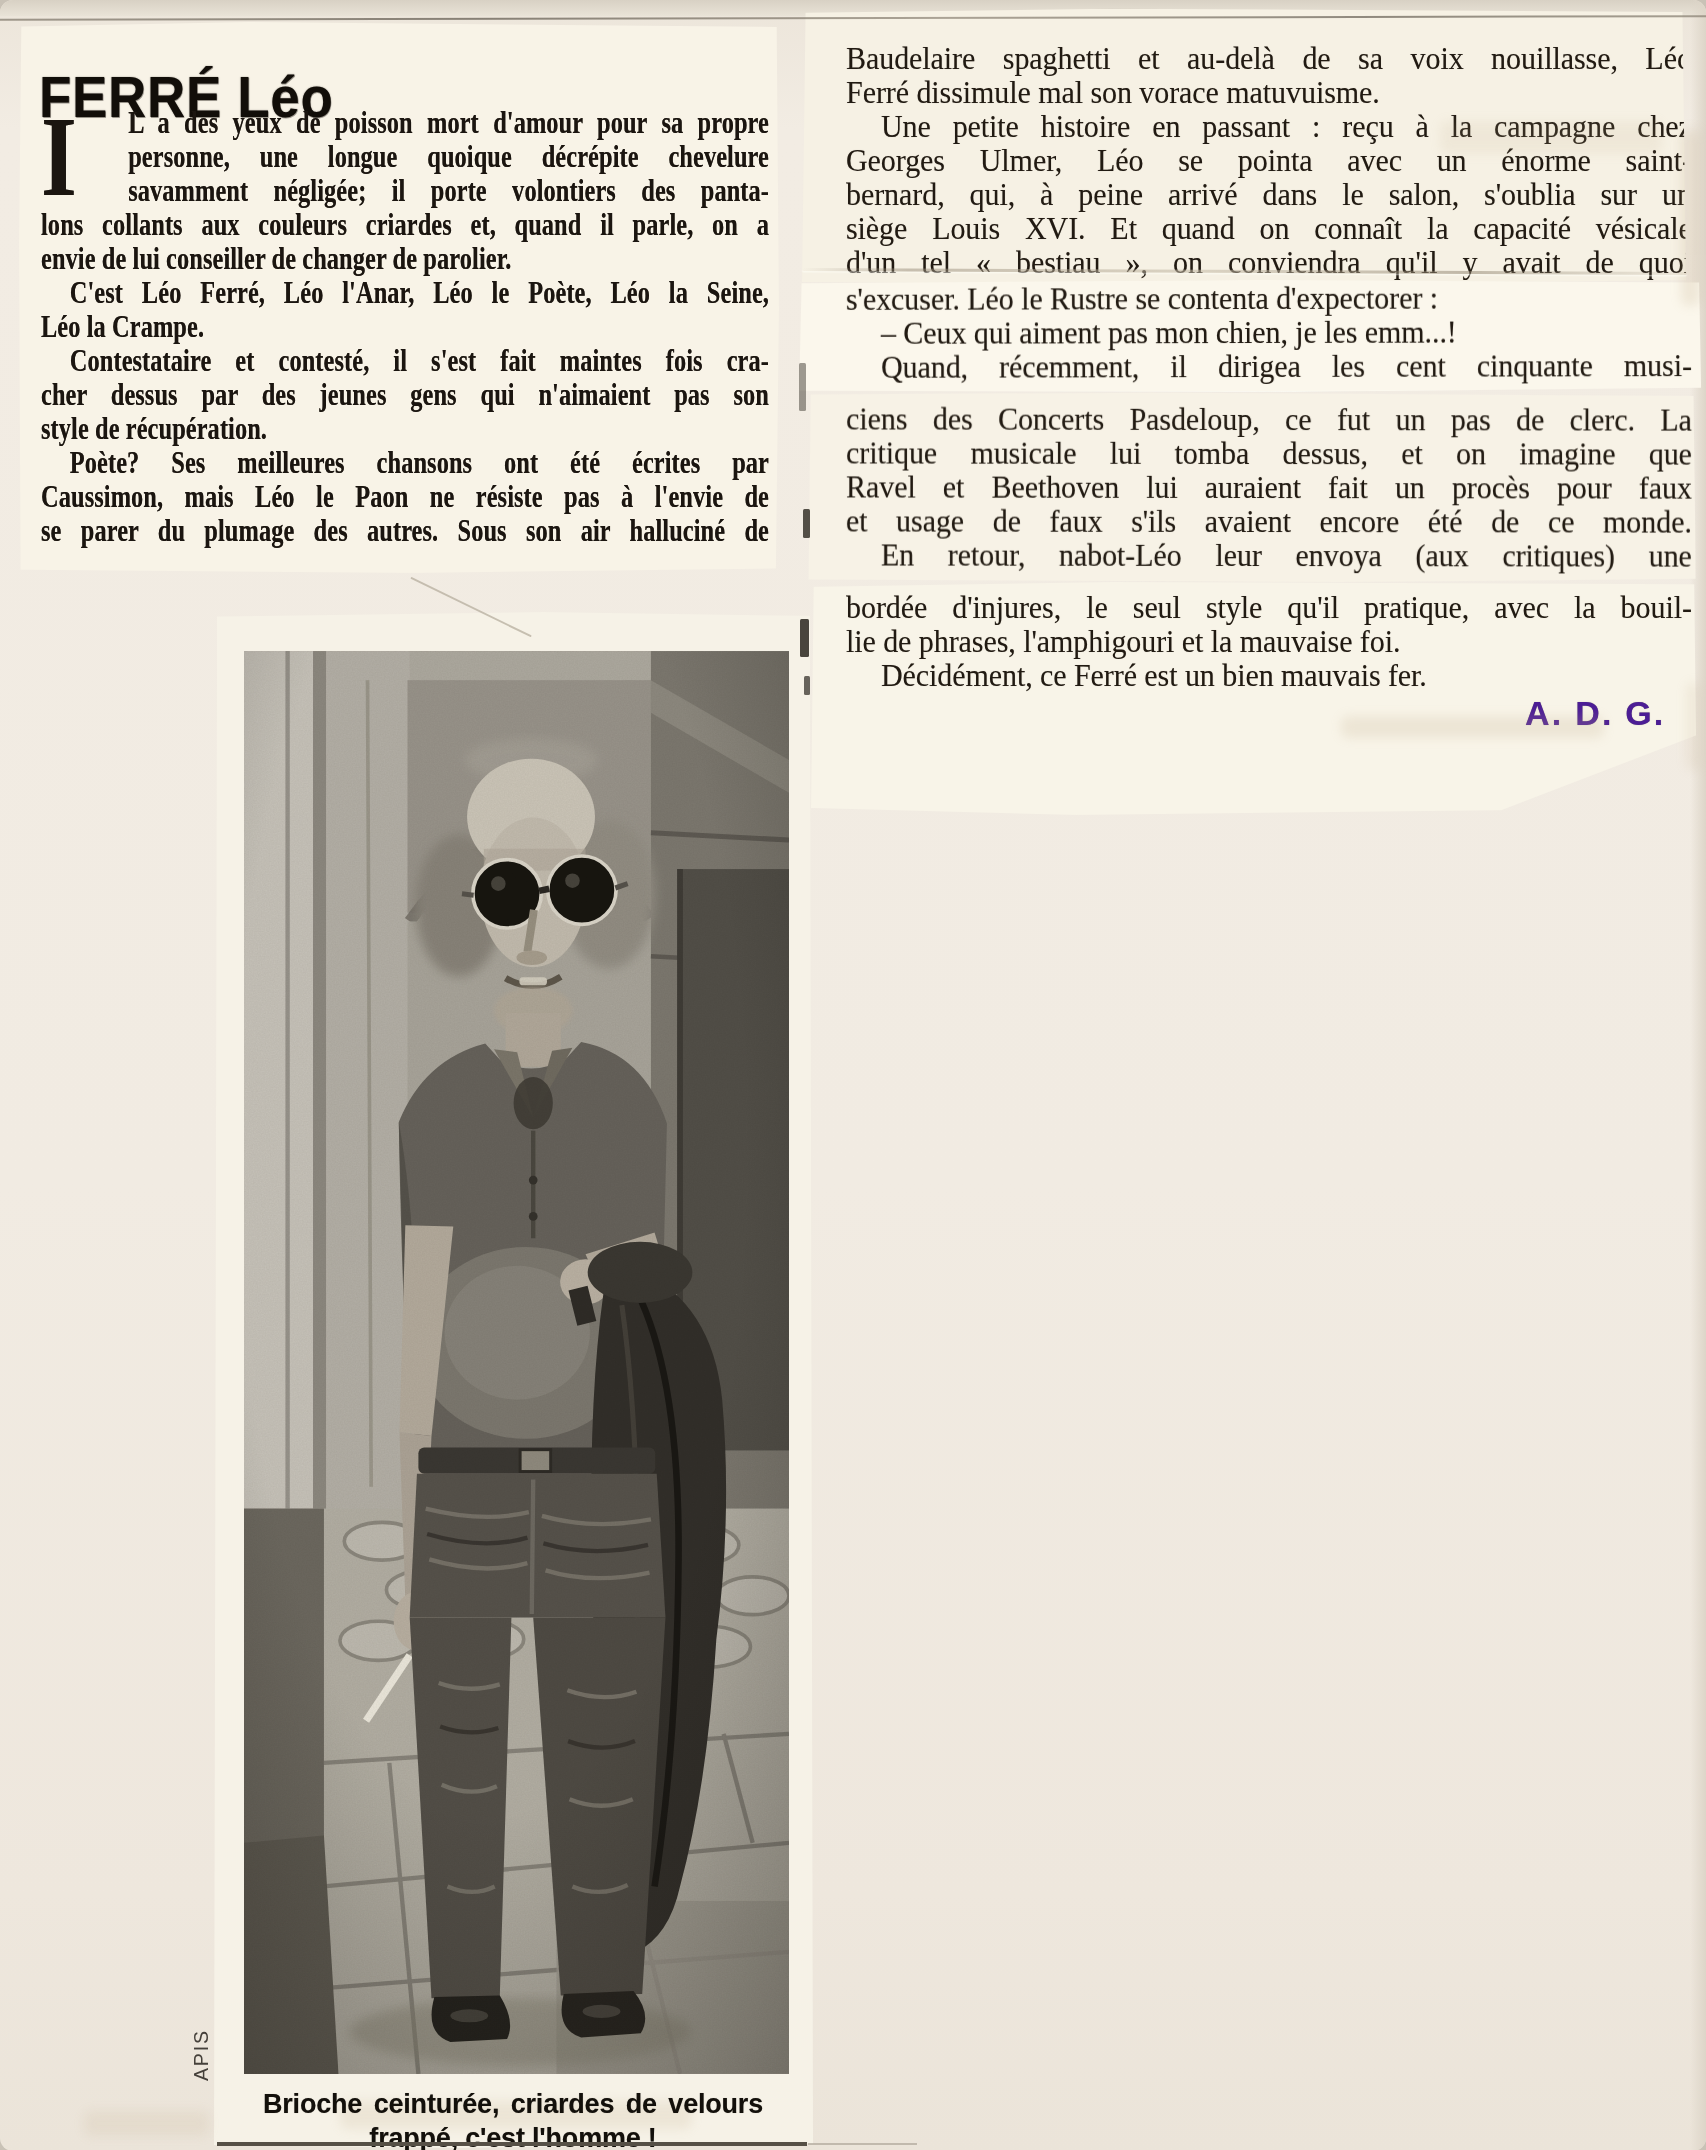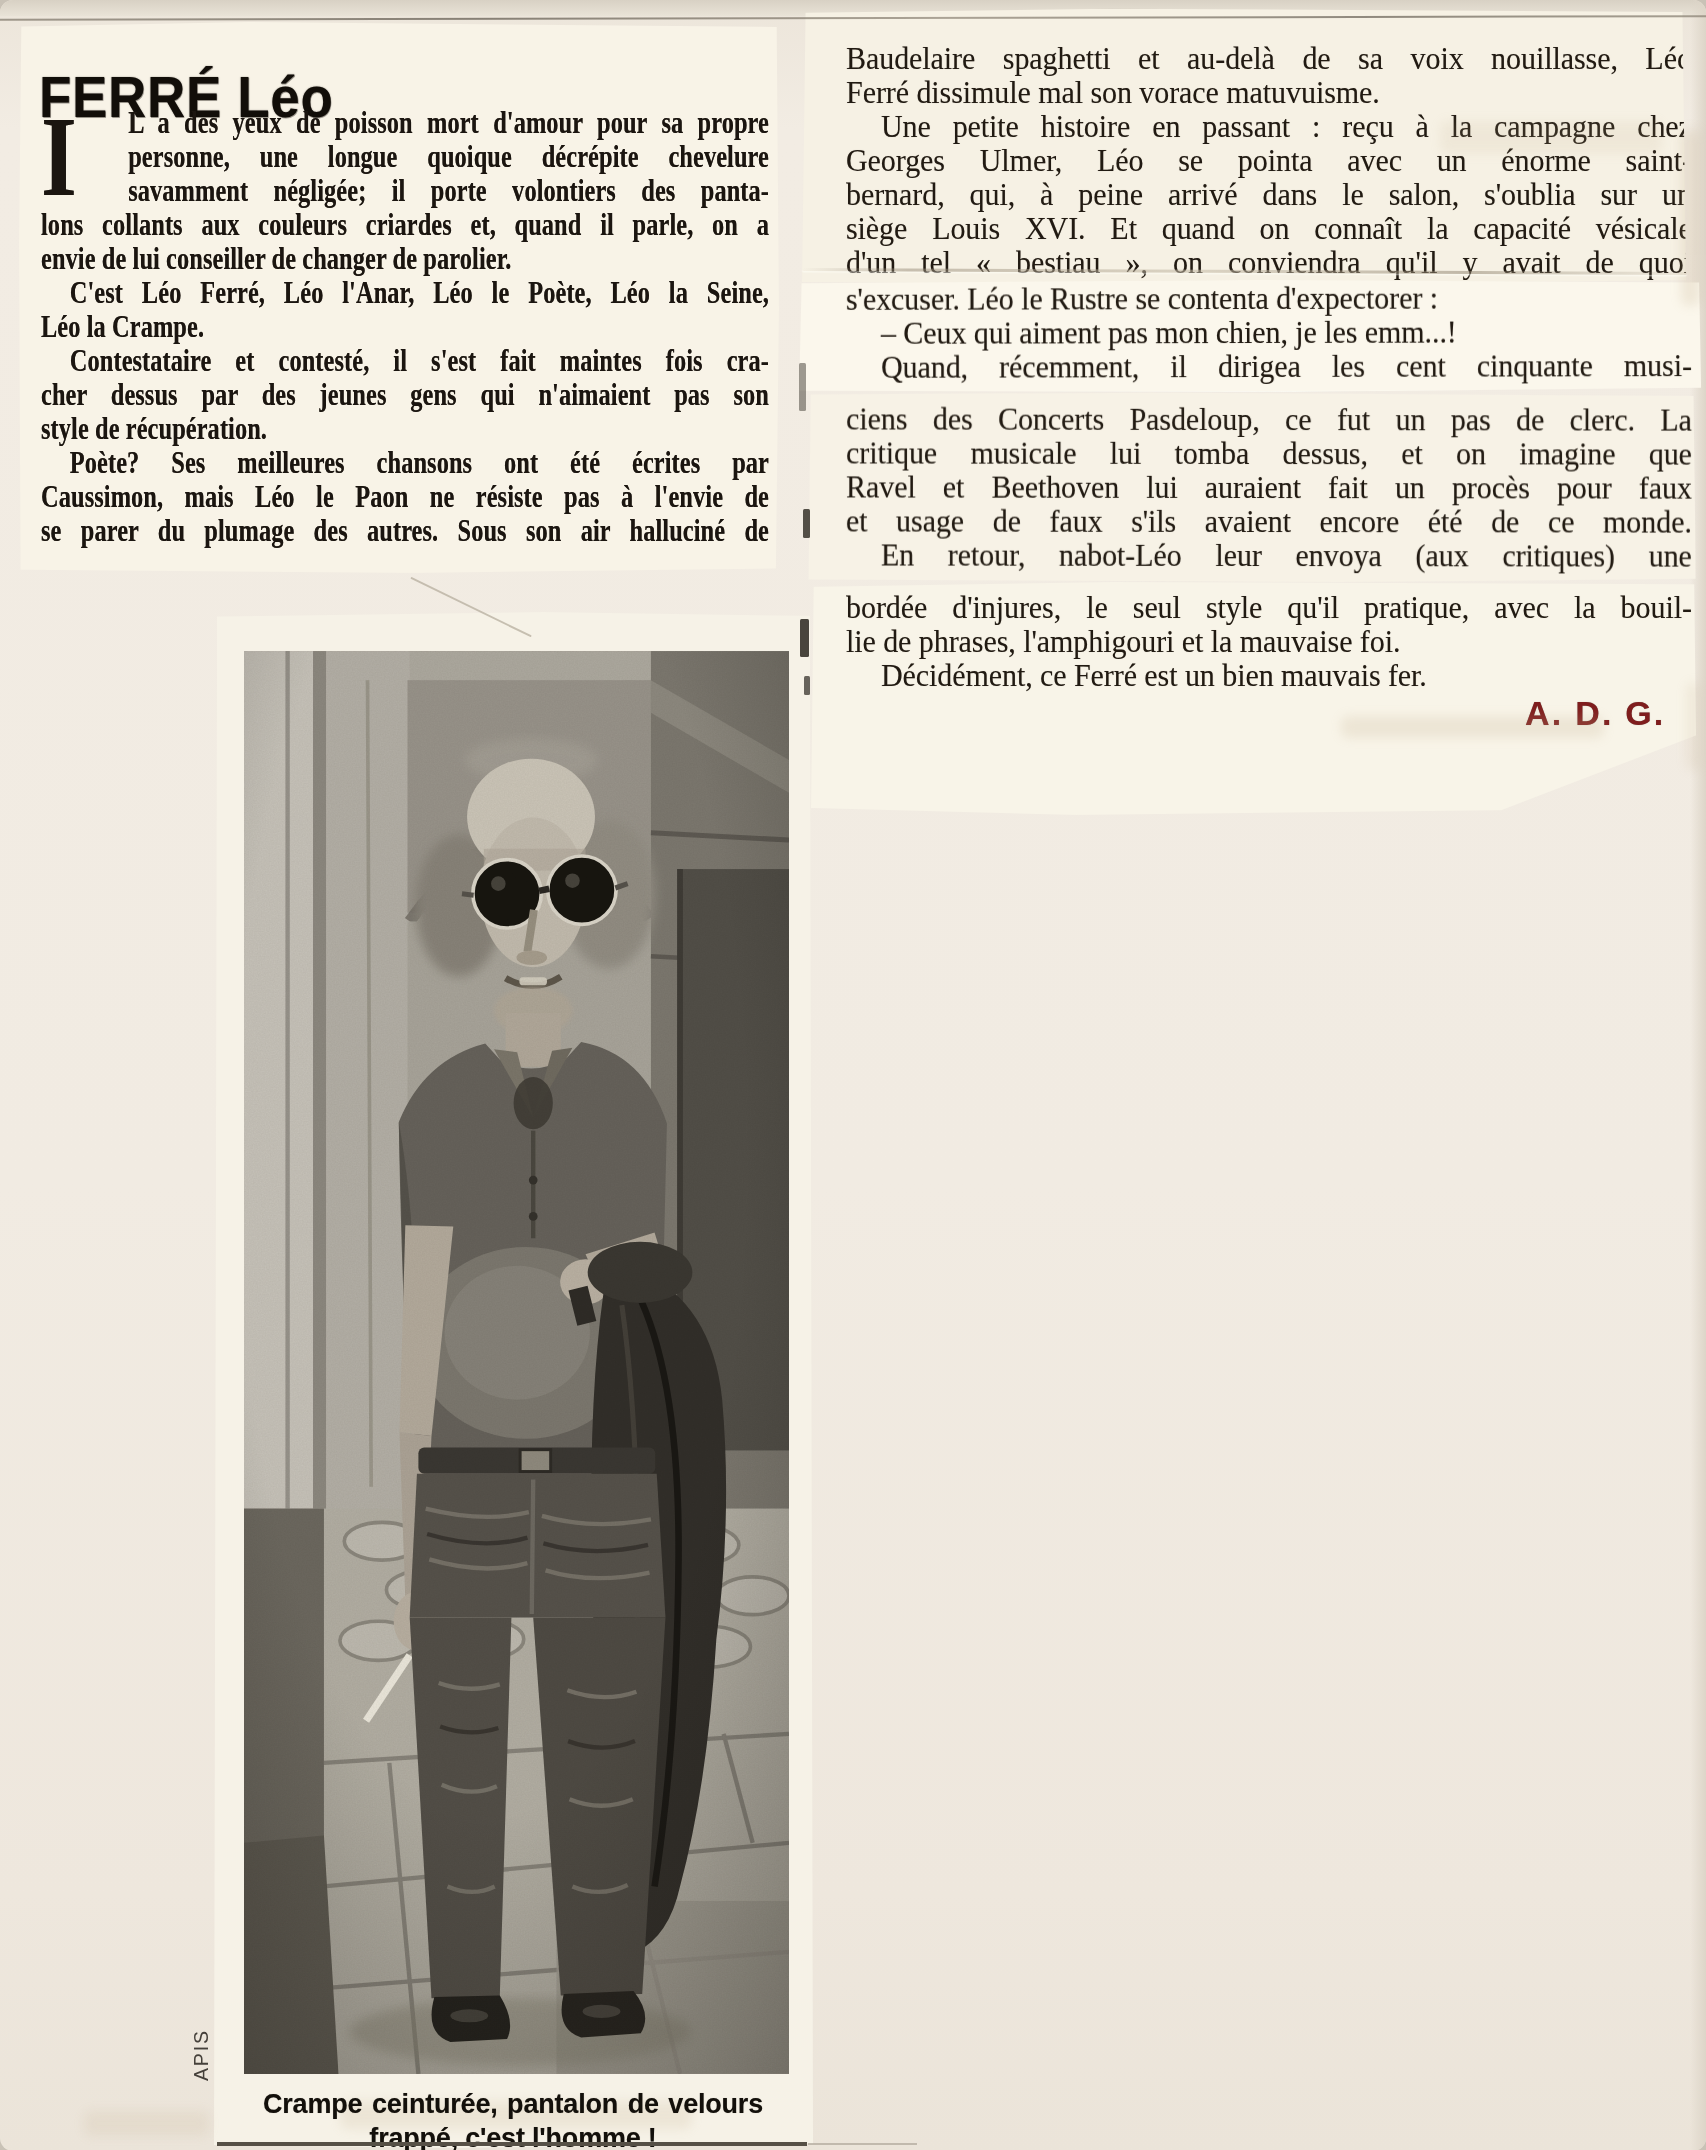--- a/index.html
+++ b/index.html
@@ -52,21 +52,21 @@
   .rc{position:absolute;width:872px;transform:scaleX(0.97);transform-origin:left top;
     font-size:31px;line-height:34px;color:#211a12;text-align:justify;
     letter-spacing:-0.1px;text-shadow:0 0 0.7px rgba(28,20,10,.35);}
   .rc .l{height:34px;}
   .strip-1 .rc{left:44px;top:33px;}
   .strip-2 .rc{left:47px;top:1.5px;}
   .strip-3 .rc{left:39px;top:11px;}
   .strip-4 .rc{left:35px;top:10.2px;}
   .signature{position:absolute;right:30.5px;top:113px;
     font-family:"Liberation Sans",sans-serif;font-weight:700;font-size:34px;
-    letter-spacing:2.2px;color:#7f1d1d;text-shadow:0 0 0.7px rgba(15,10,5,.5);}
+    letter-spacing:2.2px;color:#4c1d95;text-shadow:0 0 0.7px rgba(15,10,5,.5);}
 
   
   .photo{position:absolute;left:244px;top:651px;width:545px;height:1423px;background:#a09c92;z-index:4;}
   .photo svg{display:block;}
   .caption{position:absolute;left:263px;top:2087px;width:500px;z-index:5;
     font-family:"Liberation Sans",sans-serif;font-weight:700;font-size:27px;line-height:34px;
     letter-spacing:-0.2px;color:#13100b;text-shadow:0 0 0.7px rgba(15,10,5,.4);}
   .caption .c1{text-align:justify;height:34px;overflow:hidden;}
   .caption .c1::after{content:"";display:inline-block;width:100%;}
   .caption .c2{text-align:center;}
@@ -339,21 +339,21 @@
         <ellipse cx="310" cy="1878" rx="26" ry="9" fill="#68635a" opacity="0.5"></ellipse>
         <ellipse cx="492" cy="1872" rx="26" ry="9" fill="#68635a" opacity="0.5"></ellipse>
       </g>
 
       <rect width="750" height="1958" fill="url(#vig)"></rect>
       <rect width="750" height="1958" filter="url(#grain)" opacity="0.4" style="mix-blend-mode:multiply"></rect>
     </svg>
   </div>
 
   <div class="caption">
-    <div class="c1">Crampe ceinturée, pantalon de velours</div>
+    <div class="c1">Brioche ceinturée, criardes de velours</div>
     <div class="c2">frappé, c'est l'homme !</div>
   </div>
   <div class="photo-credit">APIS</div>
 
   <div class="bottom-line"></div>
   <div class="bottom-line2"></div>
   <div class="crease-line"></div>
 </div>
 
 

